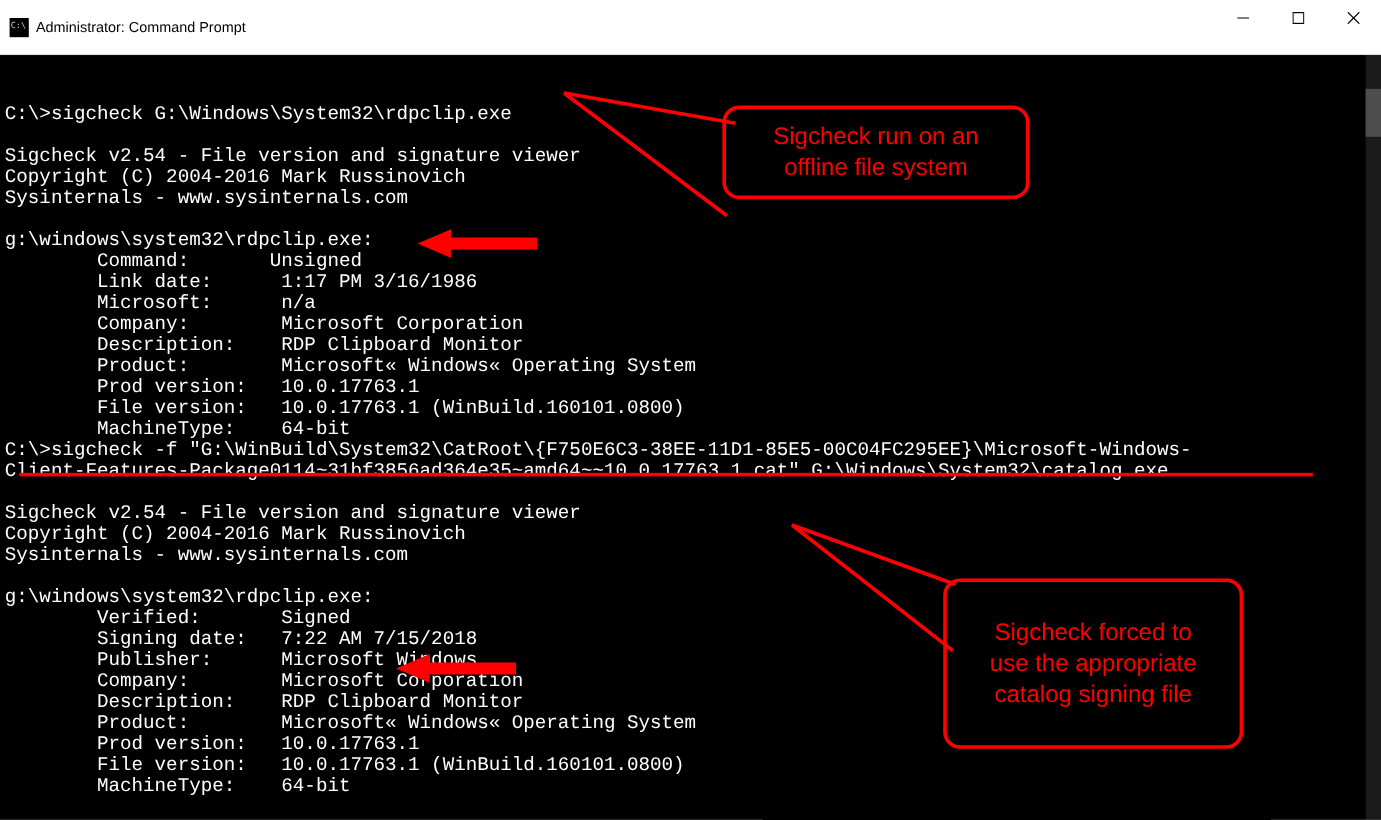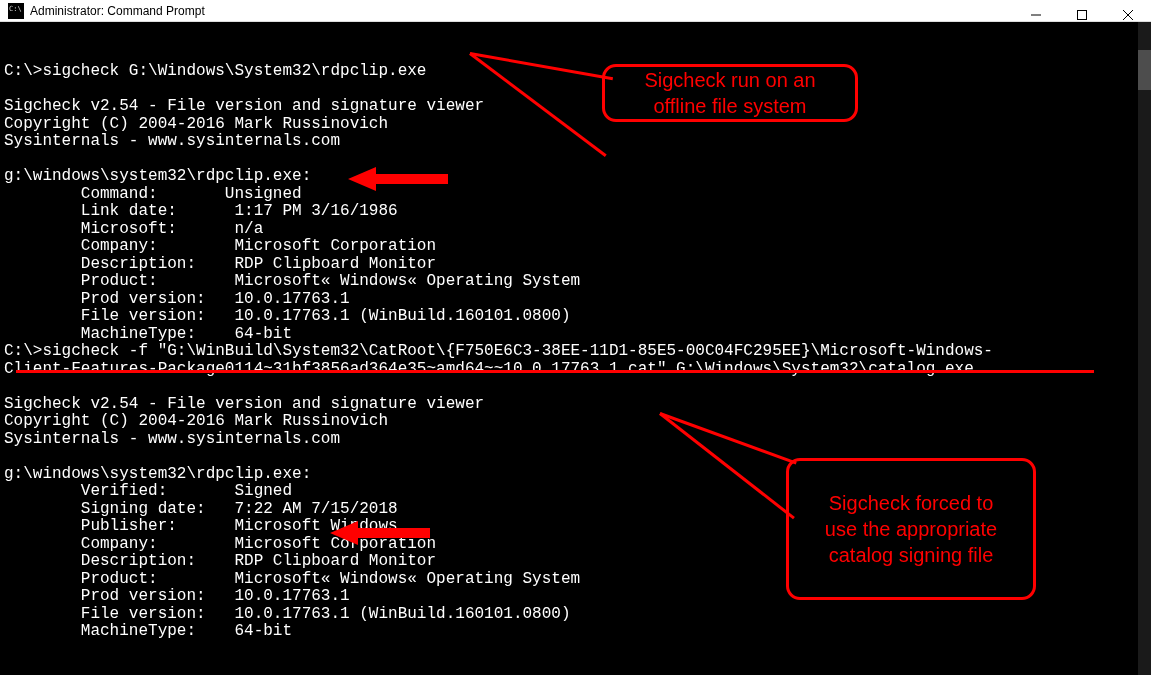--- a/index.html
+++ b/index.html
@@ -5,21 +5,21 @@
   * { margin: 0; padding: 0; box-sizing: border-box; }
   body {
     width: 1151px;
     height: 683px;
     background: #fff;
     font-family: "Segoe UI", Tahoma, sans-serif;
     overflow: hidden;
     position: relative;
   }
   .titlebar {
-    height: 22px;
+    height: 46px;
     background: #fff;
     display: flex;
     align-items: center;
     border-bottom: 1px solid #ddd;
     position: relative;
   }
   .titlebar-icon {
     width: 16px;
     height: 16px;
     margin: 0 6px 0 8px;
@@ -176,21 +176,21 @@
 <span>        Prod version:   10.0.17763.1</span>
 <span>        File version:   10.0.17763.1 (WinBuild.160101.0800)</span>
 <span>        MachineType:    64-bit</span></div>
 
   <div class="scrollbar">
     <div class="scrollthumb"></div>
   </div>
 
   <div class="divider" style="left:16px; top:348px; width:1078px;"></div>
 
-  <div class="callout" style="left:602px; top:42px; width:256px; height:58px; white-space:pre-line;">Sigcheck run on an
+  <div class="callout" style="left:602px; top:42px; width:256px; height:78px; white-space:pre-line;">Sigcheck run on an
 offline file system</div>
 
   <div class="callout-line" style="left:470px; top:30px; width:145px; transform:rotate(10deg);"></div>
   <div class="callout-line" style="left:470px; top:30px; width:170px; transform:rotate(37deg);"></div>
 
   <svg class="arrow" style="left:348px; top:143px;" width="100" height="28" viewBox="0 0 100 28">
     <polygon points="0,14 28,2 28,9 100,9 100,19 28,19 28,26" fill="#ff0000"></polygon>
   </svg>
 
   <div class="callout" style="left:786px; top:436px; width:250px; height:142px; white-space:pre-line;">Sigcheck forced to

